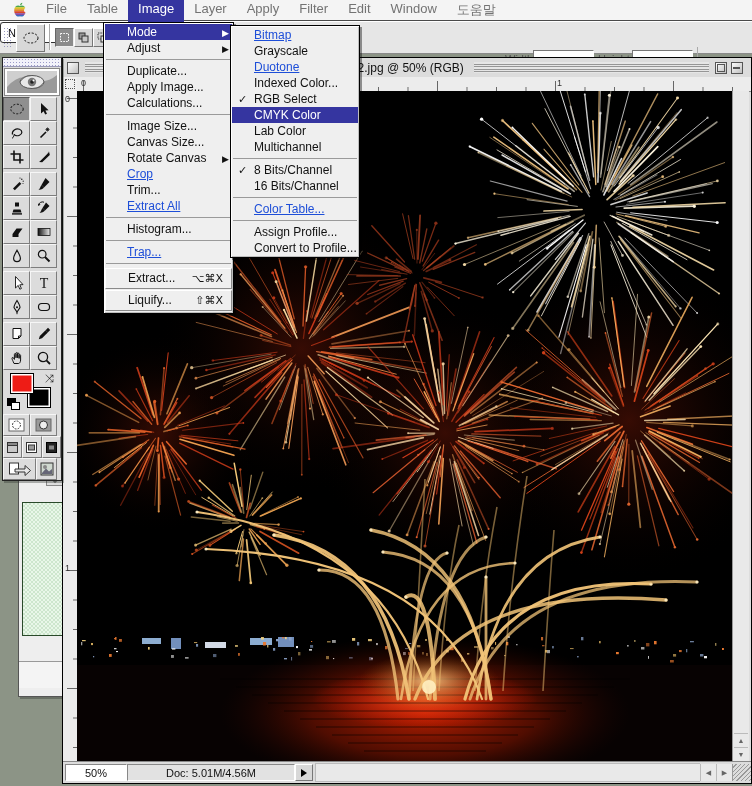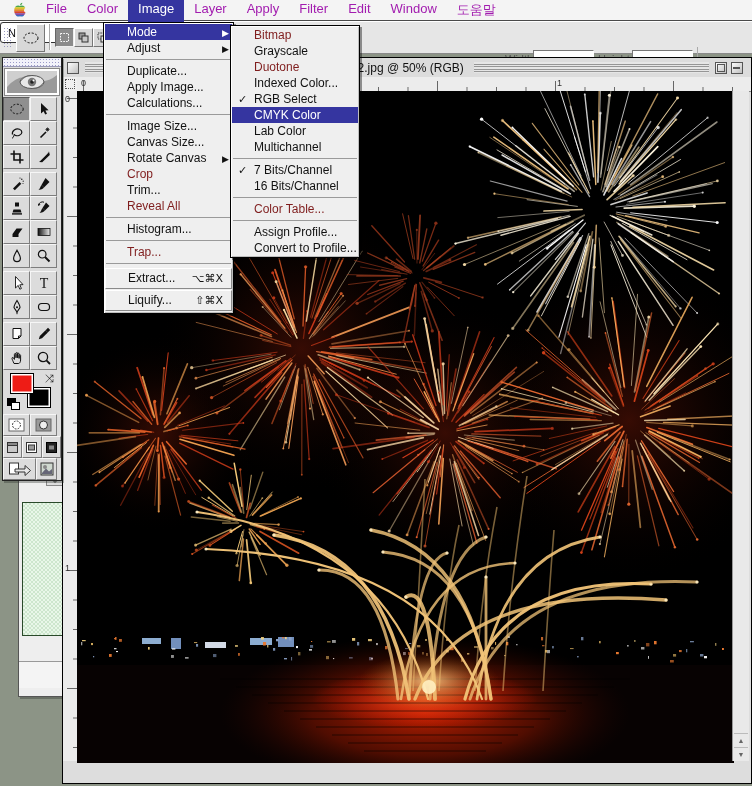--- a/index.html
+++ b/index.html
@@ -5,21 +5,21 @@
   html,body{margin:0;padding:0;}
   body{width:752px;height:786px;position:relative;overflow:hidden;
        background:#8c9486;font-family:"Liberation Sans",sans-serif;
        -webkit-font-smoothing:none;}
   .abs{position:absolute;}
 
   
   #menubar{left:0;top:0;width:752px;height:20px;background:#f4f4f4;
            border-bottom:1px solid #4a4a4a;display:flex;align-items:center;z-index:60;}
   #apple{margin:0 10px 0 12px;}
-  .mbi{font-size:13px;color:#a21caf;padding:2px 10px 3px 10px;cursor:default;}
+  .mbi{font-size:13px;color:#737373;padding:2px 10px 3px 10px;cursor:default;}
   .mbi.act{background:#3535a0;color:#fff;}
 
   
   #optionsbar{left:0;top:21px;width:752px;height:31px;background:#e6e6e6;
               border-top:1px solid #fff;border-bottom:1px solid #8a8a8a;z-index:5;}
   #ob-grip{left:3px;top:5px;width:8px;height:20px;
      background-image:radial-gradient(#9a9ac0 35%,transparent 40%);background-size:3px 3px;}
   .ob-toolbtn{left:16px;top:2px;width:27px;height:26px;background:#d8d8d8;
      border:1px solid;border-color:#fff #777 #777 #fff;display:flex;align-items:center;justify-content:center;}
   #ob-sep1{left:49px;top:2px;width:1px;height:26px;background:#aaa;border-right:1px solid #fff;}
@@ -125,21 +125,21 @@
 
   
   .menu{position:absolute;background:#efefef;border:1px solid #000;
      box-shadow:inset 1px 1px 0 #fff,inset -1px -1px 0 #bdbdbd,2px 2px 0 rgba(0,0,0,.4);
      z-index:100;padding:1px;}
   #image-menu{left:103px;top:22px;width:127px;}
   #mode-submenu{left:230px;top:25px;width:126px;z-index:101;}
   .mi{position:relative;height:16px;line-height:16px;font-size:12px;color:#111;
      padding-left:22px;white-space:nowrap;}
   .mi.hl{background:#3535a0;color:#fff;}
-  .mi.disabled{color:#7f1d1d;}
+  .mi.disabled{color:#1d4ed8;text-decoration:underline;}
   .mi .chk{position:absolute;left:6px;top:0;font-size:11px;}
   .mi .arr{position:absolute;right:3px;top:1px;font-size:9px;}
   .mi .sc{position:absolute;right:8px;top:0;font-family:"DejaVu Sans",sans-serif;font-size:11px;}
   .mi.boxed{height:19px;line-height:19px;border:1px solid;border-color:#fff #8a8a8a #8a8a8a #fff;margin:1px 0;}
   .msep{height:7px;position:relative;}
   .msep::after{content:"";position:absolute;left:1px;right:1px;top:3px;border-top:1px solid #9a9a9a;}
   svg{display:block;}
 </style>
 </head>
 <body>
@@ -159,21 +159,21 @@
         <rect x="0" y="9.2" width="14" height="2" fill="#d8452a"></rect>
         <rect x="0" y="11.2" width="14" height="1.8" fill="#8a4a9e"></rect>
         <rect x="0" y="13" width="14" height="2" fill="#3a6ac0"></rect>
       </g>
       <circle cx="14.6" cy="8.2" r="2.6" fill="#f4f4f4"></circle>
       <path d="M8 3.4 C8 2 9 1 10.3 0.8 C10.4 2.2 9.3 3.3 8 3.4 Z" fill="#4ca64c"></path>
     </svg>
   </span>
   <span id="menubar-items" style="display:flex;">
       <span class="mbi">File</span>
-      <span class="mbi">Color</span>
+      <span class="mbi">Table</span>
       <span class="mbi act">Image</span>
       <span class="mbi">Layer</span>
       <span class="mbi">Apply</span>
       <span class="mbi">Filter</span>
       <span class="mbi">Edit</span>
       <span class="mbi">Window</span>
       <span class="mbi">도움말</span>
     </span>
 </div>
 
@@ -1218,20 +1218,31 @@
         <circle cx="620" cy="491" r="1.6" fill="#fff2cc" fill-opacity="0.85"></circle>
         <path d="M338 608 Q383 493 589 509" fill="none" stroke="#f2c478" stroke-opacity="0.85" stroke-width="3.4" stroke-linecap="round"></path>
         <circle cx="589" cy="509" r="1.6" fill="#fff2cc" fill-opacity="0.85"></circle>
         <circle cx="352" cy="596" r="7" fill="#fff0c0" fill-opacity="0.9"></circle>
       </svg>
     </div>
   <div id="vscroll">
     <span class="vs-arr" style="bottom:14px;">▲</span>
     <span class="vs-arr" style="bottom:0;">▼</span>
   </div>
+  <div id="statusbar">
+    <div id="zoomfield">50%</div>
+    <div id="docfield">Doc: 5.01M/4.56M</div>
+    <div id="statplay">
+        <i></i>
+      </div>
+    <div id="stattrack"></div>
+    <span class="hs-arr">◀</span>
+    <span class="hs-arr">▶</span>
+    <div id="growbox"></div>
+  </div>
 </div>
 
 <div id="toolbox" class="abs">
   <div id="tb-grip"></div>
   <div id="tb-eye">
     <svg width="50" height="22" viewBox="0 0 50 22">
       <rect width="50" height="22" fill="#cfcfcf"></rect>
       <path d="M0 16 Q12 2 25 8 Q38 14 50 4 L50 22 L0 22 Z" fill="#9a9a9a"></path>
       <ellipse cx="25" cy="11" rx="12" ry="6.5" fill="#e8e8e8" stroke="#555"></ellipse>
       <circle cx="25" cy="11" r="4.2" fill="#777"></circle>
@@ -1446,39 +1457,39 @@
     <div class="msep"></div>
     <div class="mi"><span>Duplicate...</span></div>
     <div class="mi"><span>Apply Image...</span></div>
     <div class="mi"><span>Calculations...</span></div>
     <div class="msep"></div>
     <div class="mi"><span>Image Size...</span></div>
     <div class="mi"><span>Canvas Size...</span></div>
     <div class="mi"><span>Rotate Canvas</span><span class="arr">▶</span></div>
     <div class="mi disabled"><span>Crop</span></div>
     <div class="mi"><span>Trim...</span></div>
-    <div class="mi disabled"><span>Reveal All</span></div>
+    <div class="mi disabled"><span>Extract All</span></div>
     <div class="msep"></div>
     <div class="mi"><span>Histogram...</span></div>
     <div class="msep"></div>
     <div class="mi disabled"><span>Trap...</span></div>
     <div class="msep"></div>
     <div class="mi boxed"><span>Extract...</span><span class="sc">⌥⌘X</span></div>
     <div class="mi boxed"><span>Liquify...</span><span class="sc">⇧⌘X</span></div>
   </div>
 <div class="menu" id="mode-submenu">
     <div class="mi disabled"><span>Bitmap</span></div>
     <div class="mi"><span>Grayscale</span></div>
     <div class="mi disabled"><span>Duotone</span></div>
     <div class="mi"><span>Indexed Color...</span></div>
     <div class="mi"><span class="chk">✓</span><span>RGB Select</span></div>
     <div class="mi hl"><span>CMYK Color</span></div>
     <div class="mi"><span>Lab Color</span></div>
     <div class="mi"><span>Multichannel</span></div>
     <div class="msep"></div>
-    <div class="mi"><span class="chk">✓</span><span>7 Bits/Channel</span></div>
+    <div class="mi"><span class="chk">✓</span><span>8 Bits/Channel</span></div>
     <div class="mi"><span>16 Bits/Channel</span></div>
     <div class="msep"></div>
     <div class="mi disabled"><span>Color Table...</span></div>
     <div class="msep"></div>
     <div class="mi"><span>Assign Profile...</span></div>
     <div class="mi"><span>Convert to Profile...</span></div>
   </div>
 
 </body></html>

